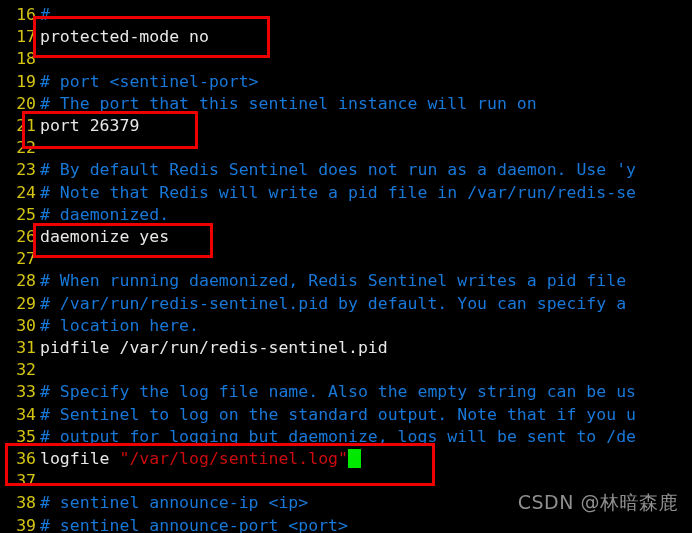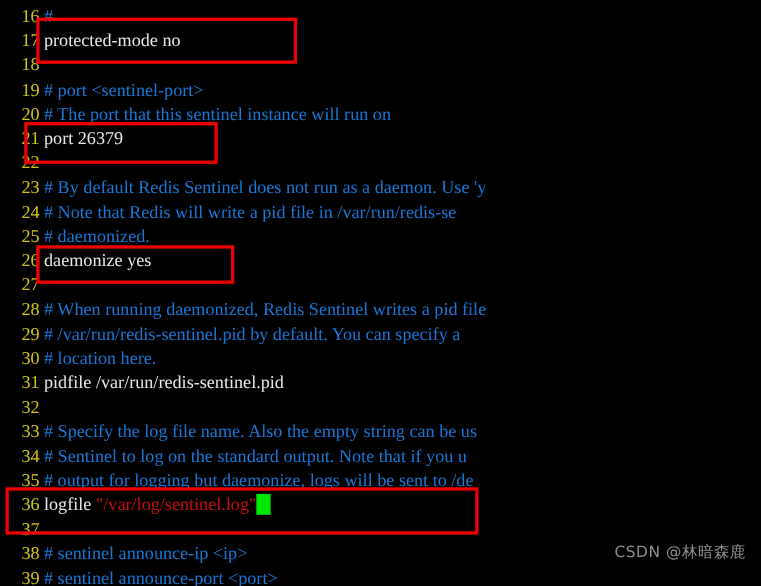--- a/index.html
+++ b/index.html
@@ -18,21 +18,20 @@
     line-height: 22.2px;
     letter-spacing: 0px;
   }
   #editor {
     position: absolute;
     left: 0;
     top: 0;
     width: 692px;
     height: 533px;
     white-space: pre;
-    font-family: Liberation Serif, serif;
   }
   .ln {
     position: absolute;
     left: 4px;
     width: 32px;
     text-align: right;
     color: #d4c514;
     white-space: pre;
   }
   .code {
@@ -57,21 +56,21 @@
     box-sizing: border-box;
     pointer-events: none;
     background: transparent;
   }
   #watermark {
     position: absolute;
     right: 14px;
     bottom: 20px;
     color: #8f8f8f;
     font-family: "DejaVu Sans", "Liberation Sans", sans-serif;
-    font-size: 14px;
+    font-size: 19px;
     letter-spacing: 0.5px;
     white-space: pre;
   }
 </style>
 </head>
 <body>
 
 <div id="screen">
 
   <div id="editor"><div class="ln" style="top: 4px;">16</div><div class="code" style="top: 4px;"><span class="tok-comment">#</span></div><div class="ln" style="top: 26.2px;">17</div><div class="code" style="top: 26.2px;"><span class="tok-plain">protected-mode no</span></div><div class="ln" style="top: 48.4px;">18</div><div class="code" style="top: 48.4px;"><span class="tok-plain"></span></div><div class="ln" style="top: 70.6px;">19</div><div class="code" style="top: 70.6px;"><span class="tok-comment"># port &lt;sentinel-port&gt;</span></div><div class="ln" style="top: 92.8px;">20</div><div class="code" style="top: 92.8px;"><span class="tok-comment"># The port that this sentinel instance will run on</span></div><div class="ln" style="top: 115px;">21</div><div class="code" style="top: 115px;"><span class="tok-plain">port 26379</span></div><div class="ln" style="top: 137.2px;">22</div><div class="code" style="top: 137.2px;"><span class="tok-plain"></span></div><div class="ln" style="top: 159.4px;">23</div><div class="code" style="top: 159.4px;"><span class="tok-comment"># By default Redis Sentinel does not run as a daemon. Use 'y</span></div><div class="ln" style="top: 181.6px;">24</div><div class="code" style="top: 181.6px;"><span class="tok-comment"># Note that Redis will write a pid file in /var/run/redis-se</span></div><div class="ln" style="top: 203.8px;">25</div><div class="code" style="top: 203.8px;"><span class="tok-comment"># daemonized.</span></div><div class="ln" style="top: 226px;">26</div><div class="code" style="top: 226px;"><span class="tok-plain">daemonize yes</span></div><div class="ln" style="top: 248.2px;">27</div><div class="code" style="top: 248.2px;"><span class="tok-plain"></span></div><div class="ln" style="top: 270.4px;">28</div><div class="code" style="top: 270.4px;"><span class="tok-comment"># When running daemonized, Redis Sentinel writes a pid file</span></div><div class="ln" style="top: 292.6px;">29</div><div class="code" style="top: 292.6px;"><span class="tok-comment"># /var/run/redis-sentinel.pid by default. You can specify a</span></div><div class="ln" style="top: 314.8px;">30</div><div class="code" style="top: 314.8px;"><span class="tok-comment"># location here.</span></div><div class="ln" style="top: 337px;">31</div><div class="code" style="top: 337px;"><span class="tok-plain">pidfile /var/run/redis-sentinel.pid</span></div><div class="ln" style="top: 359.2px;">32</div><div class="code" style="top: 359.2px;"><span class="tok-plain"></span></div><div class="ln" style="top: 381.4px;">33</div><div class="code" style="top: 381.4px;"><span class="tok-comment"># Specify the log file name. Also the empty string can be us</span></div><div class="ln" style="top: 403.6px;">34</div><div class="code" style="top: 403.6px;"><span class="tok-comment"># Sentinel to log on the standard output. Note that if you u</span></div><div class="ln" style="top: 425.8px;">35</div><div class="code" style="top: 425.8px;"><span class="tok-comment"># output for logging but daemonize, logs will be sent to /de</span></div><div class="ln" style="top: 448px;">36</div><div class="code" style="top: 448px;"><span class="tok-plain">logfile </span><span class="tok-string">"/var/log/sentinel.log"</span><span class="cursor"></span></div><div class="ln" style="top: 470.2px;">37</div><div class="code" style="top: 470.2px;"><span class="tok-plain"></span></div><div class="ln" style="top: 492.4px;">38</div><div class="code" style="top: 492.4px;"><span class="tok-comment"># sentinel announce-ip &lt;ip&gt;</span></div><div class="ln" style="top: 514.6px;">39</div><div class="code" style="top: 514.6px;"><span class="tok-comment"># sentinel announce-port &lt;port&gt;</span></div></div>

